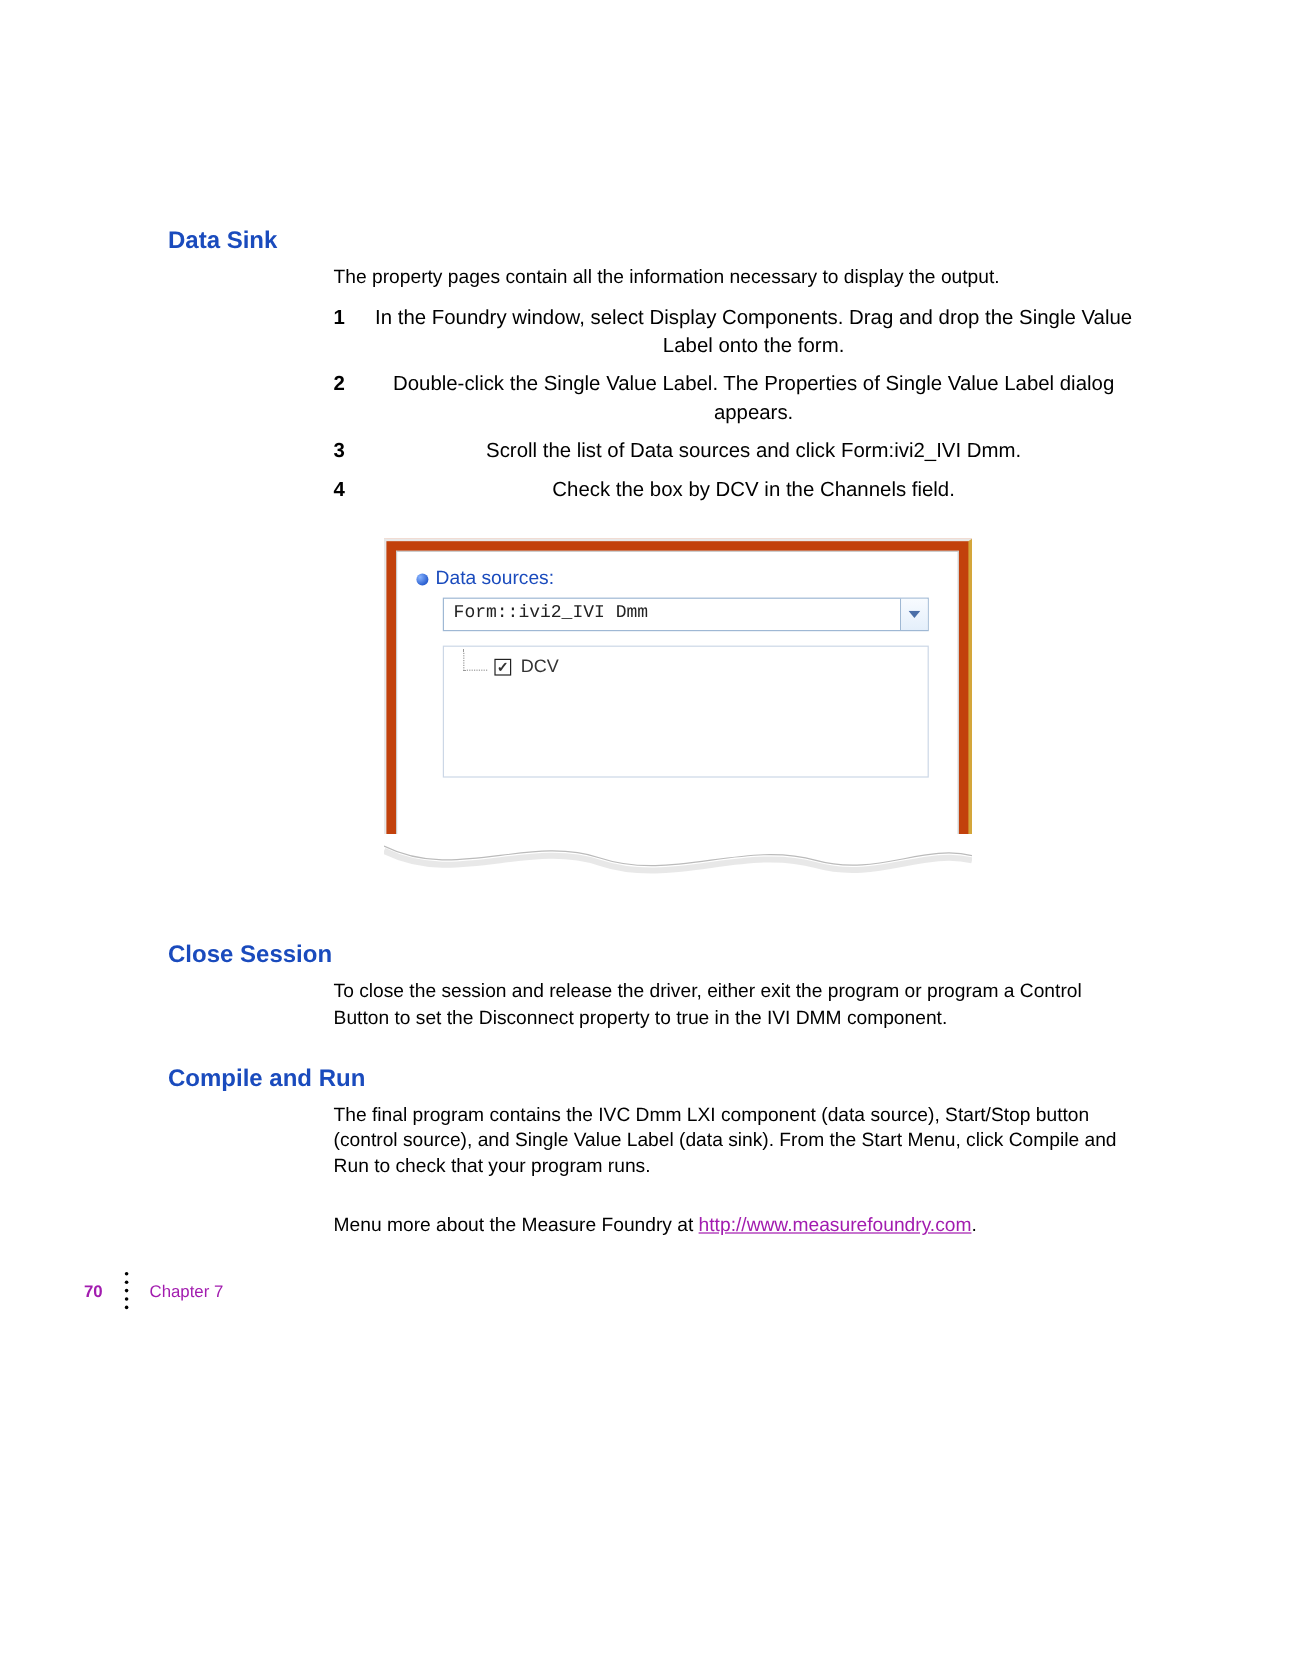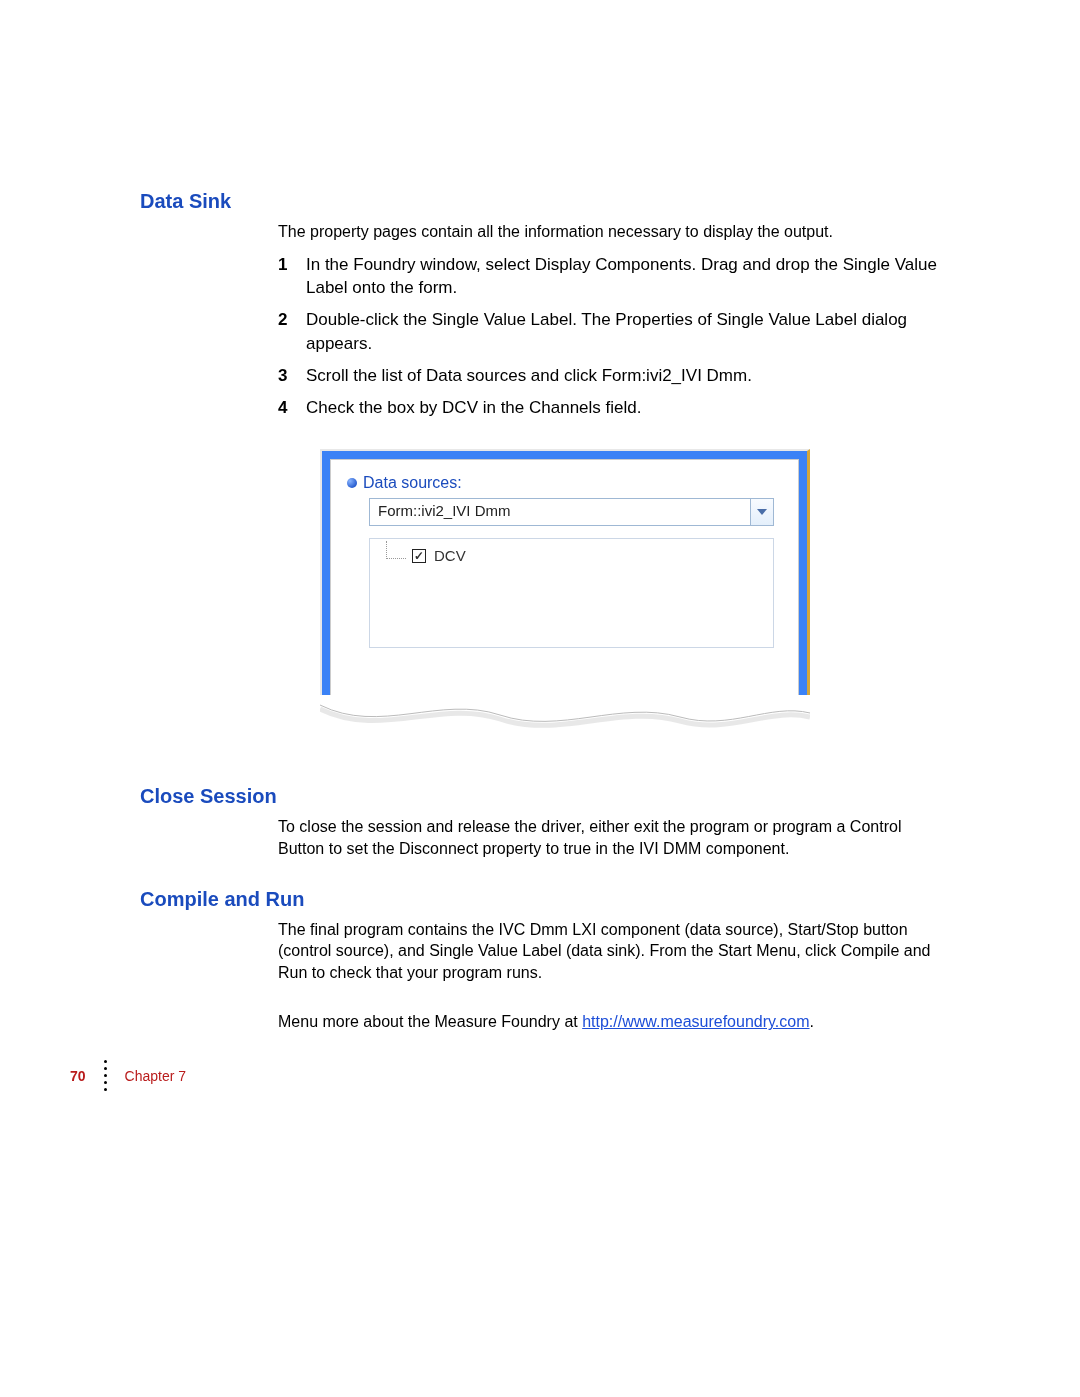--- a/index.html
+++ b/index.html
@@ -44,37 +44,37 @@
     font-size: 17px;
     line-height: 1.4;
     margin-bottom: 8px;
     display: flex;
   }
   .ol li .num {
     font-weight: bold;
     width: 28px;
     flex-shrink: 0;
   }
-  .ol li .txt { flex: 1; }
+  .ol li .txt { flex: 1; text-align: center; }
   .link {
-    color: #1d4ed8;
+    color: #a21caf;
     text-decoration: underline;
   }
 
   
   .figure-wrap {
     margin: 30px 0 40px 180px;
     width: 490px;
     position: relative;
   }
   .gold-frame {
     border-right: 3px solid #d4a63a;
     border-top: 2px solid #e8e8e8;
     border-left: 2px solid #e8e8e8;
-    background: #3b82f6;
+    background: #c2410c;
     padding: 8px 8px 0 8px;
     position: relative;
     height: 252px;
     overflow: hidden;
   }
   .panel {
     border-top: 1px solid #ccc;
     border-left: 1px solid #ccc;
     border-right: 1px solid #ccc;
     height: 100%;
@@ -95,20 +95,21 @@
     background: radial-gradient(circle at 30% 30%, #88b4ff 0%, #2a5fd0 70%);
     display: inline-block;
   }
   .dropdown {
     display: flex;
     border: 1px solid #9fb8d4;
     height: 28px;
     margin: 4px 18px 12px 22px;
     width: 405px;
     background: #fff;
+    font-family: Liberation Mono, monospace;
   }
   .dropdown .value {
     flex: 1;
     padding: 3px 8px;
     font-size: 15px;
     color: #222;
     border-right: 1px solid #9fb8d4;
   }
   .dropdown .arrow {
     width: 22px;
@@ -162,21 +163,21 @@
   }
   .torn svg { display: block; }
 
   
   .footer {
     position: absolute;
     left: 70px;
     top: 1060px;
     width: 700px;
     font-size: 14px;
-    color: #b91c1c;
+    color: #a21caf;
     display: flex;
     align-items: center;
     gap: 12px;
   }
   .dots {
     display: flex;
     flex-direction: column;
     gap: 4px;
     margin: 0 6px;
   }

